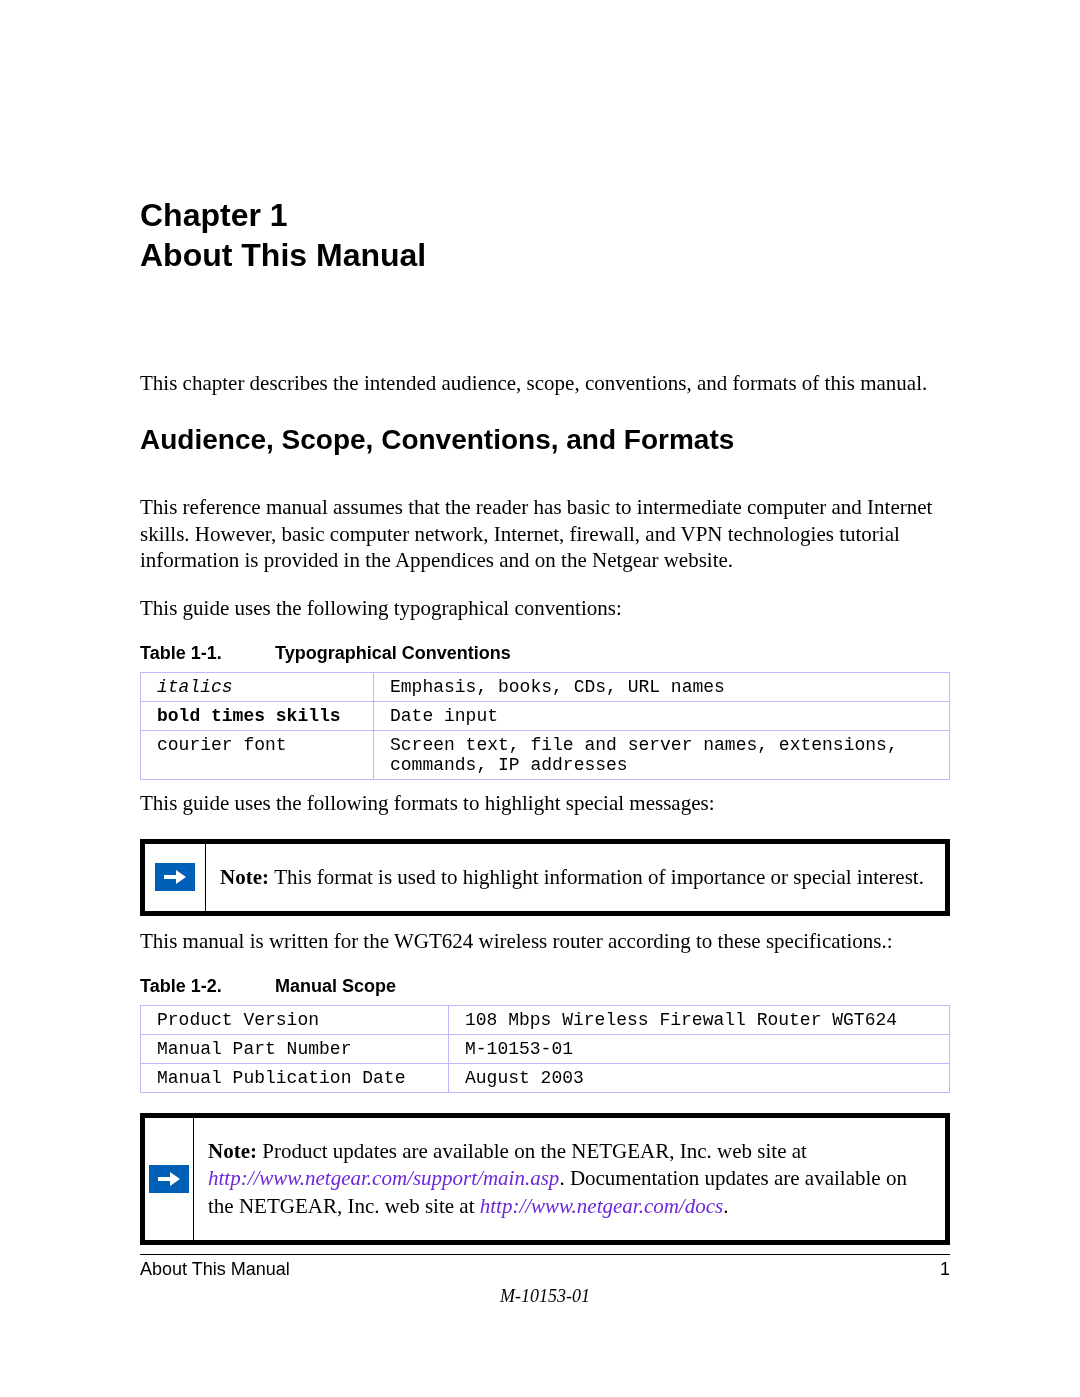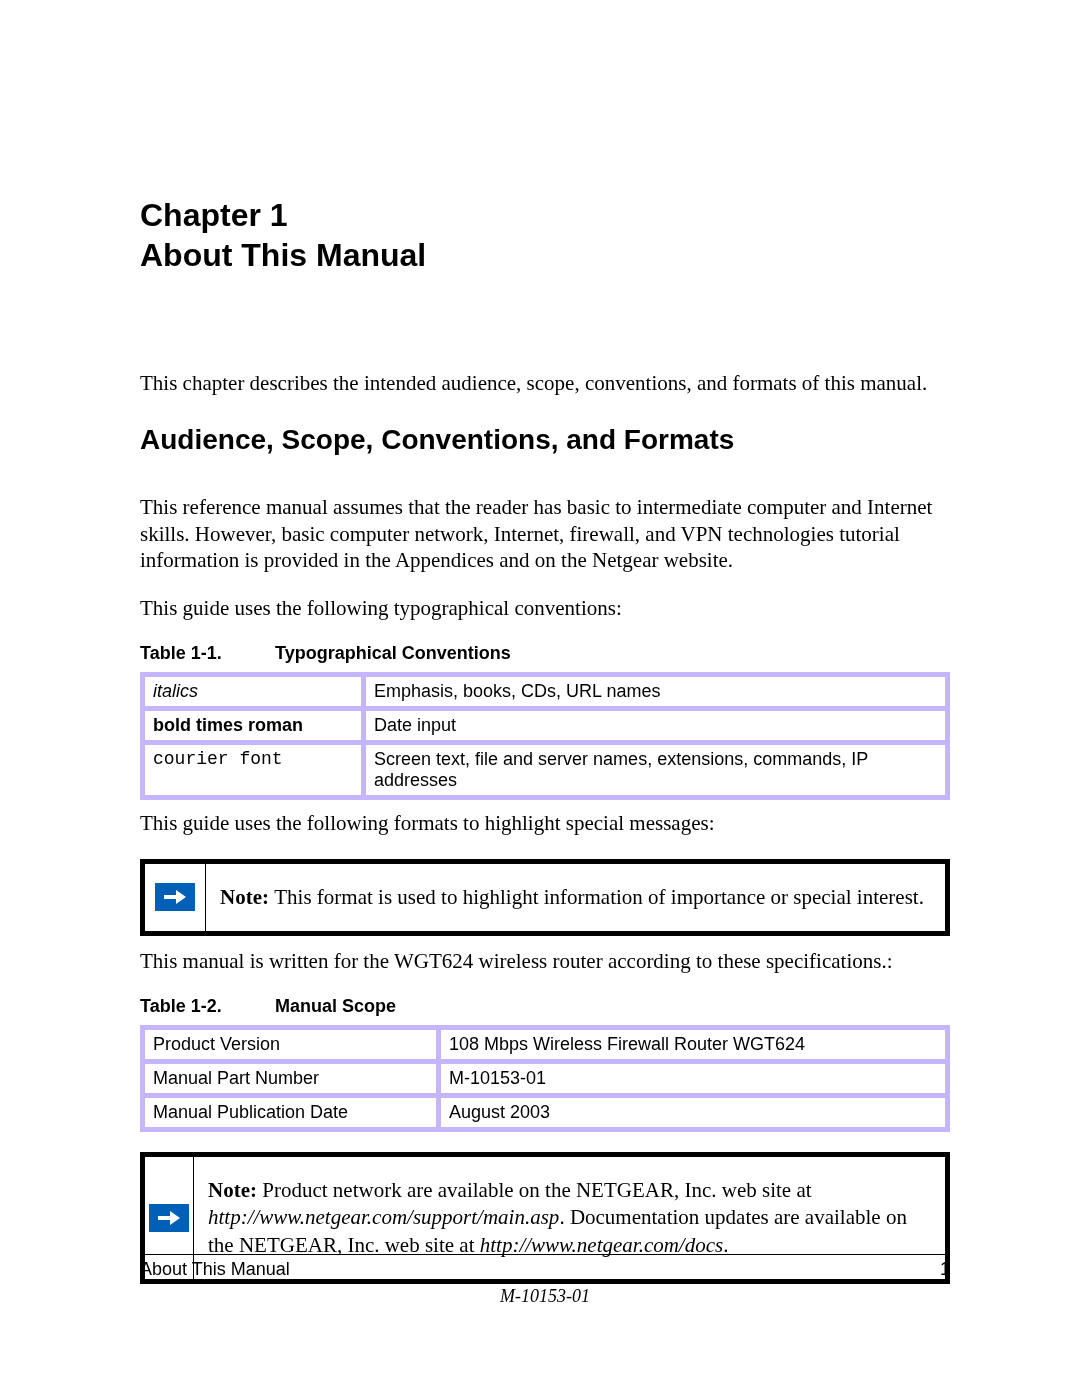--- a/index.html
+++ b/index.html
@@ -43,23 +43,24 @@
   }
   .table-caption .label { display: inline-block; min-width: 130px; }
   table.data {
     border-collapse: collapse;
     width: 100%;
     font-family: Arial, Helvetica, sans-serif;
     font-size: 18px;
     margin-bottom: 10px;
   }
   table.data td {
-    border: 5px solid #c4b5fd;
-    padding: 4px 8px;
+    border: 1px solid #c4b5fd;
+    padding: 4px 16px;
     vertical-align: top;
+    font-family: Liberation Mono, monospace;
   }
   .italic { font-style: italic; }
   .bold-sans { font-family: Arial, Helvetica, sans-serif; font-weight: bold; }
   .mono { font-family: "Courier New", Courier, monospace; font-size: 18px; }
   .note-box {
     border: 5px solid #000000;
     display: flex;
     align-items: stretch;
     margin: 20px 0 12px 0;
     font-family: Liberation Serif, serif;
@@ -79,21 +80,21 @@
     display: flex;
     align-items: center;
     justify-content: center;
   }
   .note-icon svg { display: block; }
   .note-text {
     padding: 20px 14px;
     font-size: 21px;
     line-height: 1.3;
   }
-  .note-text .link { color: #000000; font-style: italic; }
+  .note-text .link { color: #6d28d9; font-style: italic; }
   .note-text .bold { font-weight: bold; }
   .footer {
     position: absolute;
     left: 140px;
     right: 130px;
     bottom: 90px;
     font-family: Arial, Helvetica, sans-serif;
     font-size: 18px;
   }
   .footer-line {
@@ -134,21 +135,21 @@
     <span class="label">Table 1-1.</span>
     <span>Typographical Conventions</span>
   </div>
   <table class="data t1">
     <tbody>
         <tr>
       <td class="italic">italics</td>
       <td>Emphasis, books, CDs, URL names</td>
     </tr>
     <tr>
-      <td class="bold-sans">bold times roman</td>
+      <td class="bold-sans">bold times skills</td>
       <td>Date input</td>
     </tr>
     <tr>
       <td class="mono">courier font</td>
       <td>Screen text, file and server names, extensions, commands, IP addresses</td>
     </tr>
   </tbody>
     </table>
 
   <p class="body-text">This guide uses the following formats to highlight special messages:</p>
@@ -191,21 +192,21 @@
 
   <div class="note-box">
     <div class="note-icon-cell">
       <div class="note-icon">
         <svg width="26" height="18" viewBox="0 0 26 18">
             <path d="M2 7 H14 V2 L24 9 L14 16 V11 H2 Z" fill="#fff"></path>
           </svg>
       </div>
     </div>
     <div class="note-text">
-      <span class="bold">Note: </span><span>Product network are available on the NETGEAR, Inc. web site at </span><span class="link">http://www.netgear.com/support/main.asp</span><span>. Documentation updates are available on the NETGEAR, Inc. web site at </span><span class="link">http://www.netgear.com/docs</span><span>.</span>
+      <span class="bold">Note: </span><span>Product updates are available on the NETGEAR, Inc. web site at </span><span class="link">http://www.netgear.com/support/main.asp</span><span>. Documentation updates are available on the NETGEAR, Inc. web site at </span><span class="link">http://www.netgear.com/docs</span><span>.</span>
     </div>
   </div>
 
   <div class="footer">
     <div class="footer-line">
       <span>About This Manual</span>
       <span>1</span>
     </div>
     <div class="footer-doc">M-10153-01</div>
   </div>

